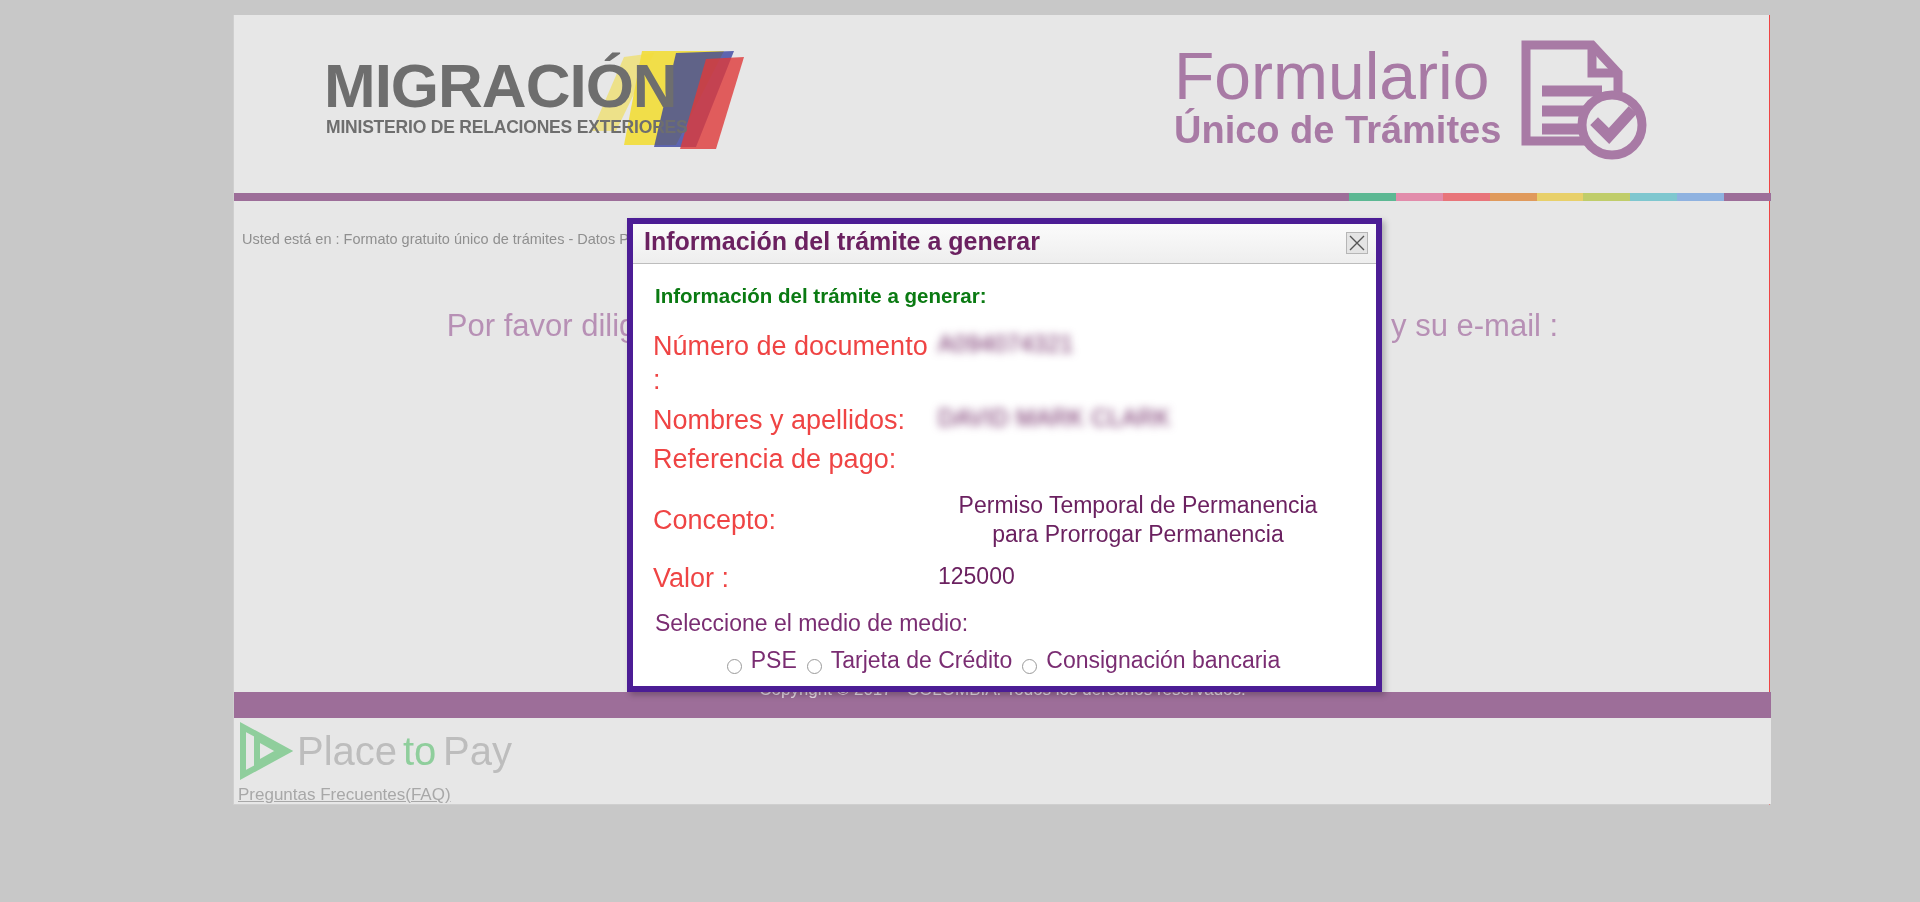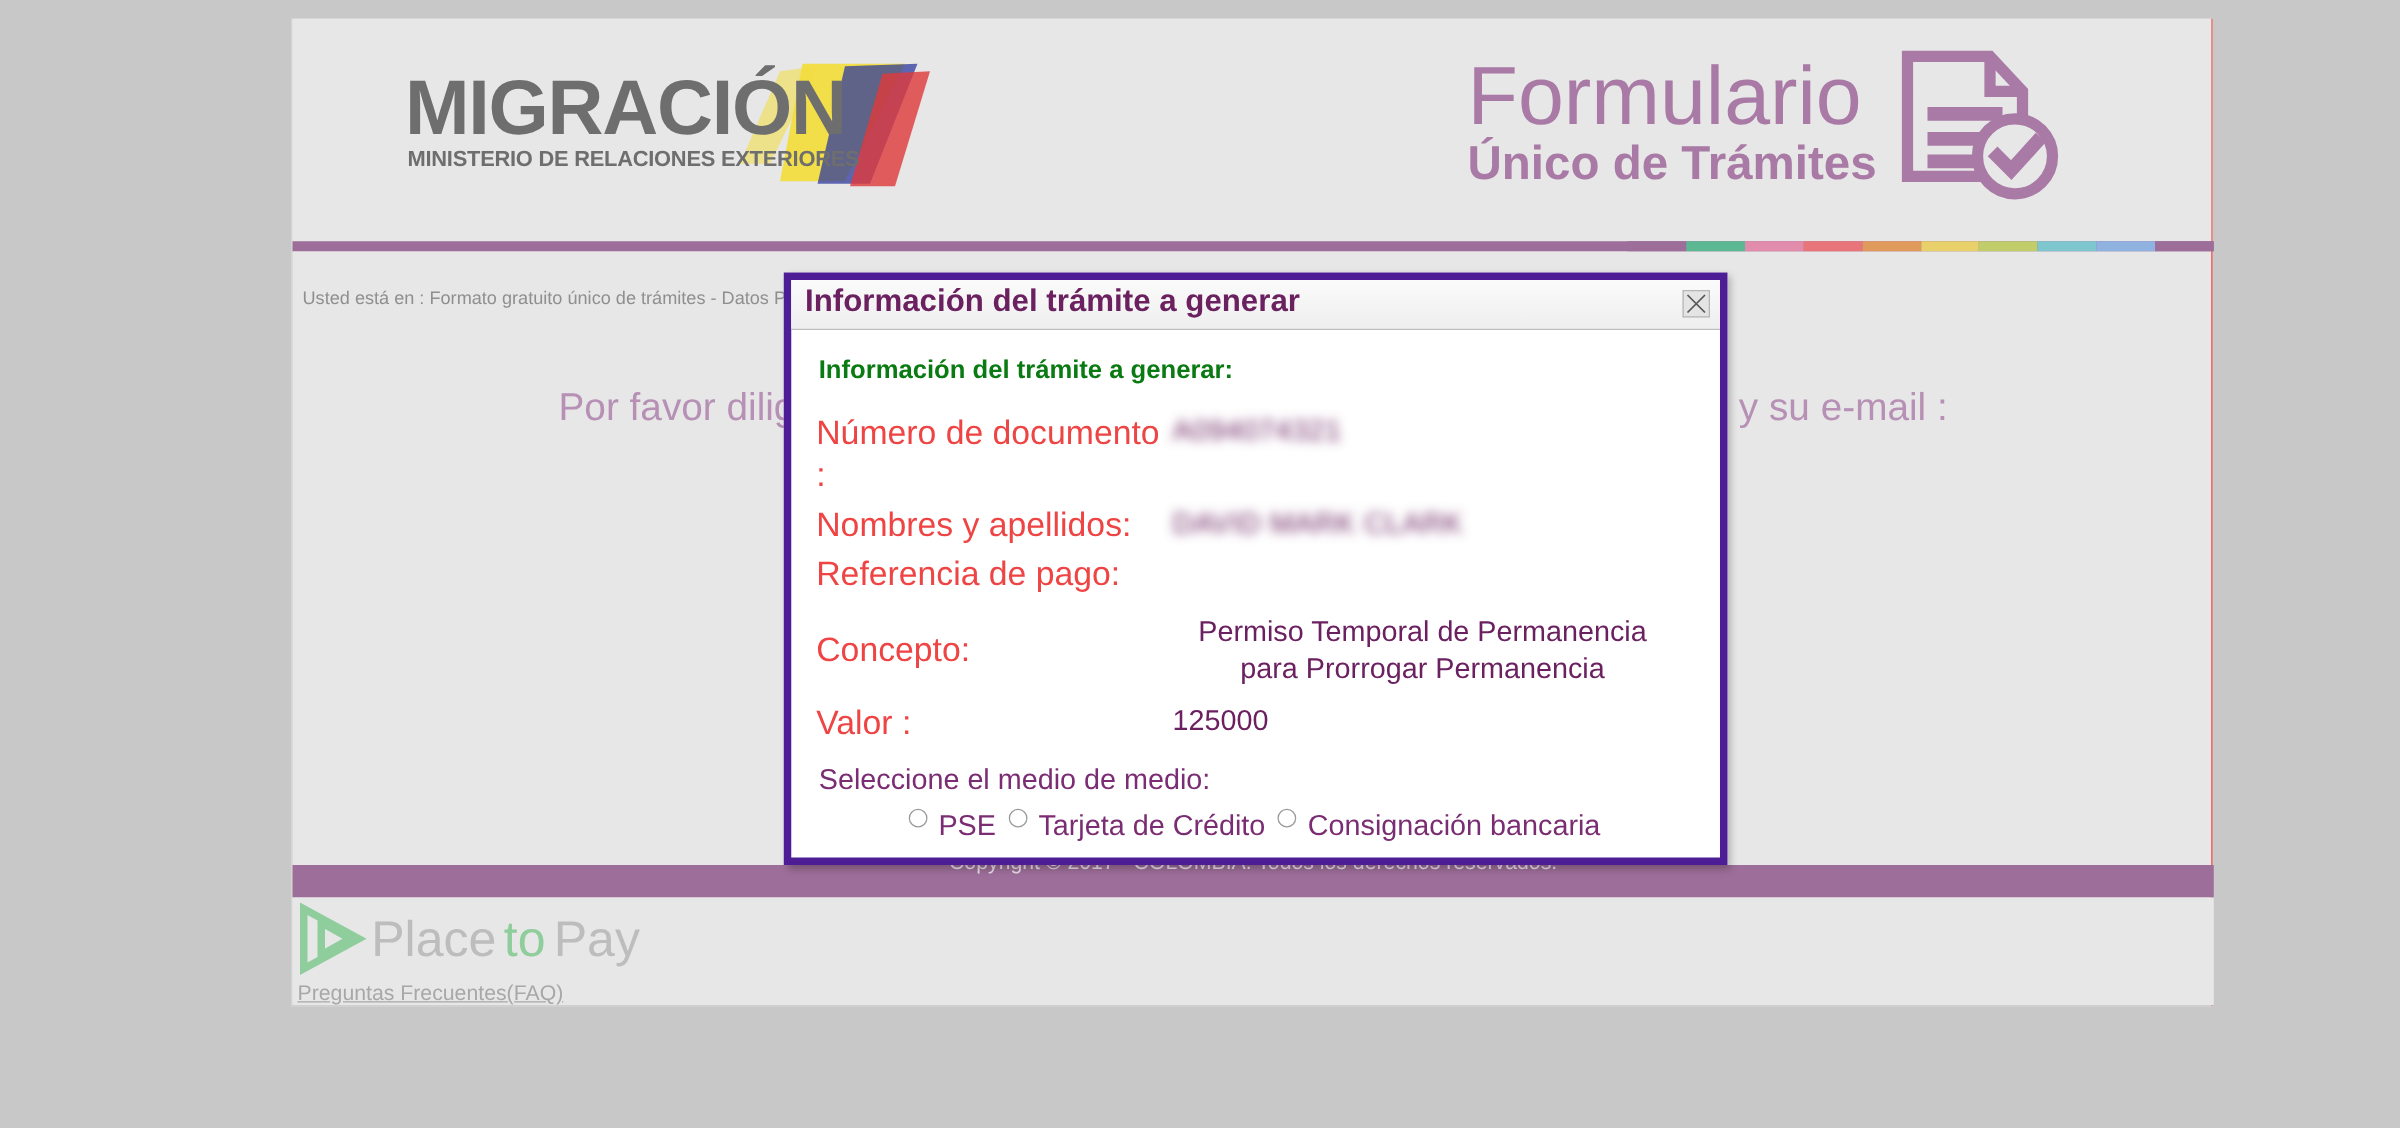--- a/index.html
+++ b/index.html
@@ -132,21 +132,21 @@
     font-size:23px;
     letter-spacing:0.5px;
   }
   #pay-label{
     font-size:23px;color:#7a2d72;margin-top:14px;margin-left:2px;
   }
   #pay-options{
     display:flex;align-items:center;justify-content:center;
     gap:10px;margin-top:10px;margin-right:22px;
   }
-  .radio-item{display:flex;align-items:flex-start;gap:9px;cursor:pointer;}
+  .radio-item{display:flex;align-items:flex-end;gap:9px;cursor:pointer;}
   .radio{
     width:15px;height:15px;border-radius:50%;
     border:1.5px solid #9a9a9a;background:#fff;
     box-sizing:border-box;flex:0 0 15px;
   }
   .radio-item .rlabel{font-size:23px;color:#7a2d72;white-space:nowrap;}
 </style>
 </head>
 <body>
 

